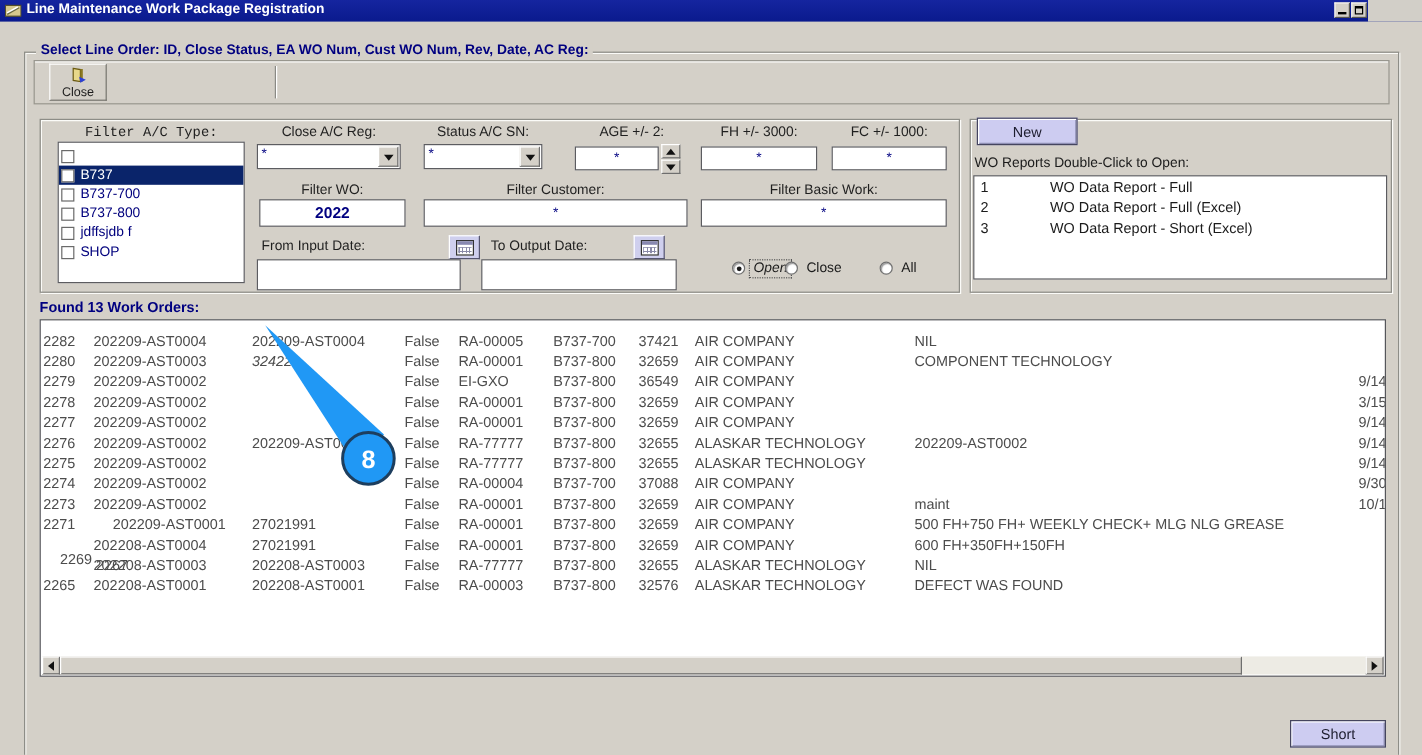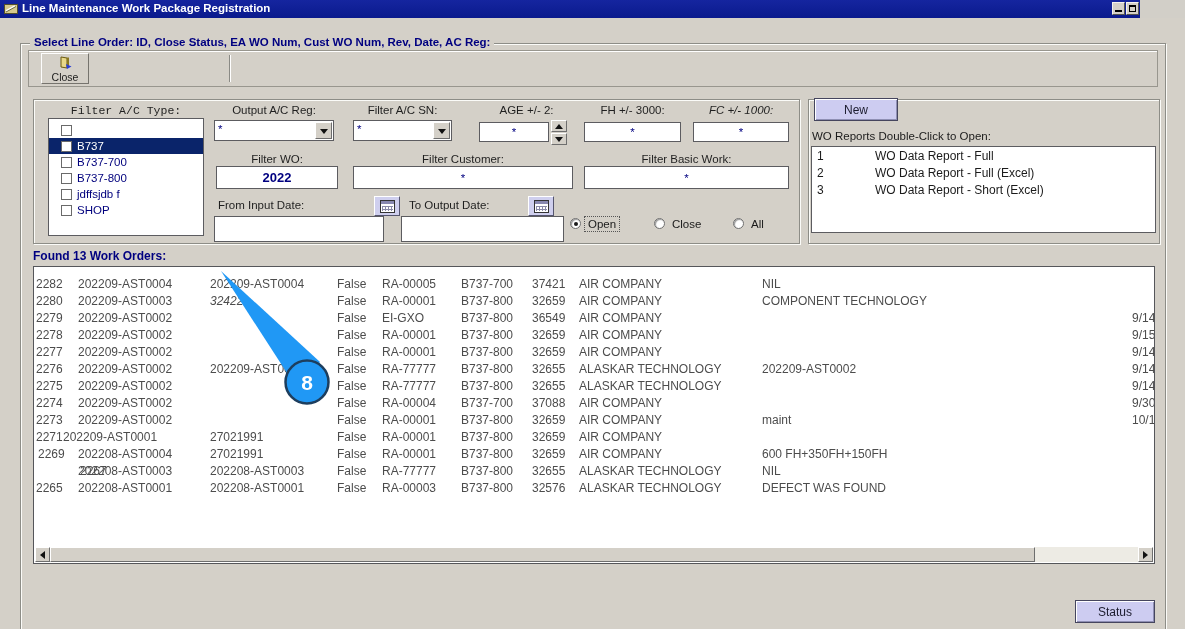--- a/index.html
+++ b/index.html
@@ -68,21 +68,21 @@
   .sp { position:absolute; left:0; width:16px; height:12px; background:#d4d0c8;
     border:1px solid; border-color:#fff #6e6e6e #6e6e6e #fff;
     display:flex; align-items:center; justify-content:center; }
   .sp.up { top:0; } .sp.dn { top:13px; }
   .sp.up::after { content:''; border:4px solid transparent; border-bottom:5px solid #111; margin-top:-4px; }
   .sp.dn::after { content:''; border:4px solid transparent; border-top:5px solid #111; margin-top:5px; }
 
   
   .ac-listbox { left:14px; top:18px; width:156px; height:118px; background:#fff;
     border:1px solid #5c5c60; overflow:hidden; padding-top:3px; }
-  .ac-item { display:flex; align-items:center; height:16px; padding-left:12px;
+  .ac-item { display:flex; align-items:center; height:16px; padding-left:2px;
     color:#00007d; font-size:11.5px; white-space:nowrap; }
   .ac-item.sel { background:#0a246a; color:#fff; }
   .cb { width:11px; height:11px; background:#fff; border:1px solid #6a6a6a; margin-right:5px; flex:none; }
 
   
   .calbtn { width:26px; height:20px; background:#cfcfee;
     border:1px solid; border-color:#fff #55556e #55556e #fff;
     display:flex; align-items:center; justify-content:center; }
   .calicon { width:15px; height:13px; background:#fff; border:1px solid #333; position:relative; }
   .calicon::before { content:''; position:absolute; left:0; top:0; right:0; height:3px; background:#8888b0; }
@@ -194,43 +194,43 @@
       <div class="ac-item">
         <span class="cb"></span>
         <span class="ac-lbl">jdffsjdb f</span>
       </div>
       <div class="ac-item">
         <span class="cb"></span>
         <span class="ac-lbl">SHOP</span>
       </div>
     </div>
 
-  <div class="abs flabel" style="left:180px;top:4px;width:120px;">Output A/C Reg:</div>
+  <div class="abs flabel" style="left:180px;top:4px;width:120px;">Close A/C Reg:</div>
   <div class="abs combo" style="left:180px;top:20px;width:120px;height:21px;">
     <span class="val">*</span>
     <div class="dd-btn"></div>
   </div>
 
-  <div class="abs flabel" style="left:319px;top:4px;width:99px;">Filter A/C SN:</div>
+  <div class="abs flabel" style="left:319px;top:4px;width:99px;">Status A/C SN:</div>
   <div class="abs combo" style="left:319px;top:20px;width:99px;height:21px;">
     <span class="val">*</span>
     <div class="dd-btn"></div>
   </div>
 
   <div class="abs flabel" style="left:445px;top:4px;width:95px;">AGE +/- 2:</div>
   <div class="abs tbox" style="left:445px;top:22px;width:70px;height:20px;">*</div>
   <div class="abs spinner" style="left:517px;top:20px;">
     <div class="sp up"></div>
     <div class="sp dn"></div>
   </div>
 
   <div class="abs flabel" style="left:550px;top:4px;width:97px;">FH +/- 3000:</div>
   <div class="abs tbox" style="left:550px;top:22px;width:97px;height:20px;">*</div>
 
-  <div class="abs flabel" style="left:659px;top:4px;width:96px;font-style:italic;">FC +/- 1000:</div>
+  <div class="abs flabel" style="left:659px;top:4px;width:96px;">FC +/- 1000:</div>
   <div class="abs tbox" style="left:659px;top:22px;width:96px;height:20px;">*</div>
 
   <div class="abs flabel" style="left:182px;top:53px;width:122px;">Filter WO:</div>
   <div class="abs tbox wo-val" style="left:182px;top:66px;width:122px;height:23px;">2022</div>
 
   <div class="abs flabel" style="left:319px;top:53px;width:220px;">Filter Customer:</div>
   <div class="abs tbox" style="left:319px;top:66px;width:220px;height:23px;">*</div>
 
   <div class="abs flabel" style="left:550px;top:53px;width:205px;">Filter Basic Work:</div>
   <div class="abs tbox" style="left:550px;top:66px;width:205px;height:23px;">*</div>
@@ -241,21 +241,21 @@
   </div>
   <div class="abs tbox left" style="left:180px;top:116px;width:170px;height:26px;"></div>
 
   <div class="abs flabel" style="left:375px;top:99px;">To Output Date:</div>
   <div class="abs calbtn" style="left:494px;top:96px;">
     <div class="calicon"></div>
   </div>
   <div class="abs tbox left" style="left:367px;top:116px;width:163px;height:26px;"></div>
 
   <div>
-      <span class="radio-group" style="left: 536px;">
+      <span class="radio-group" style="left: 576px; font-style: italic;">
         <span class="radio on"></span>
         <span class="radio-lbl focus">Open</span>
       </span>
       <span class="radio-group" style="left: 620px;">
         <span class="radio"></span>
         <span class="radio-lbl">Close</span>
       </span>
       <span class="radio-group" style="left: 699px;">
         <span class="radio"></span>
         <span class="radio-lbl">All</span>
@@ -327,21 +327,21 @@
       <span style="left: 1098px;">9/14</span>
     </div>
     <div class="wo-row" style="top: 61px;">
       <span style="left: 2px;">2278</span>
       <span style="left: 44px;">202209-AST0002</span>
       <span style="left: 303px;">False</span>
       <span style="left: 348px;">RA-00001</span>
       <span style="left: 427px;">B737-800</span>
       <span style="left: 498px;">32659</span>
       <span style="left: 545px;">AIR COMPANY</span>
-      <span style="left: 1098px;">9/15</span>
+      <span style="left: 1098px;">3/15</span>
     </div>
     <div class="wo-row" style="top: 78px;">
       <span style="left: 2px;">2277</span>
       <span style="left: 44px;">202209-AST0002</span>
       <span style="left: 303px;">False</span>
       <span style="left: 348px;">RA-00001</span>
       <span style="left: 427px;">B737-800</span>
       <span style="left: 498px;">32659</span>
       <span style="left: 545px;">AIR COMPANY</span>
       <span style="left: 1098px;">9/14</span>
@@ -384,30 +384,31 @@
       <span style="left: 303px;">False</span>
       <span style="left: 348px;">RA-00001</span>
       <span style="left: 427px;">B737-800</span>
       <span style="left: 498px;">32659</span>
       <span style="left: 545px;">AIR COMPANY</span>
       <span style="left: 728px;">maint</span>
       <span style="left: 1098px;">10/1</span>
     </div>
     <div class="wo-row" style="top: 163px;">
       <span style="left: 2px;">2271</span>
-      <span style="left: 29px;">202209-AST0001</span>
+      <span style="left: 60px;">202209-AST0001</span>
       <span style="left: 176px;">27021991</span>
       <span style="left: 303px;">False</span>
       <span style="left: 348px;">RA-00001</span>
       <span style="left: 427px;">B737-800</span>
       <span style="left: 498px;">32659</span>
       <span style="left: 545px;">AIR COMPANY</span>
+      <span style="left: 728px;">500 FH+750 FH+ WEEKLY CHECK+ MLG NLG GREASE</span>
     </div>
     <div class="wo-row" style="top: 180px;">
-      <span style="left: 4px;">2269</span>
+      <span style="left: 16px; margin-top: 12px;">2269</span>
       <span style="left: 44px;">202208-AST0004</span>
       <span style="left: 176px;">27021991</span>
       <span style="left: 303px;">False</span>
       <span style="left: 348px;">RA-00001</span>
       <span style="left: 427px;">B737-800</span>
       <span style="left: 498px;">32659</span>
       <span style="left: 545px;">AIR COMPANY</span>
       <span style="left: 728px;">600 FH+350FH+150FH</span>
     </div>
     <div class="wo-row" style="top: 197px;">
@@ -427,19 +428,19 @@
       <span style="left: 176px;">202208-AST0001</span>
       <span style="left: 303px;">False</span>
       <span style="left: 348px;">RA-00003</span>
       <span style="left: 427px;">B737-800</span>
       <span style="left: 498px;">32576</span>
       <span style="left: 545px;">ALASKAR TECHNOLOGY</span>
       <span style="left: 728px;">DEFECT WAS FOUND</span>
     </div>
   </div>
 
-<div class="abs lav-btn cancel-btn">Status</div>
+<div class="abs lav-btn cancel-btn">Short</div>
 
 <svg class="abs overlay" width="1185" height="629" viewBox="0 0 1185 629">
   <polygon points="221,271 296,387 320,362" fill="#2098f5"></polygon>
   <circle cx="307" cy="382" r="21.5" fill="#2098f5" stroke="#1d3e5e" stroke-width="2.5"></circle>
   <text x="307" y="390" text-anchor="middle" font-size="21" font-weight="bold" fill="#ffffff" font-family="Liberation Sans, sans-serif">8</text>
 </svg>
 
 </body></html>

